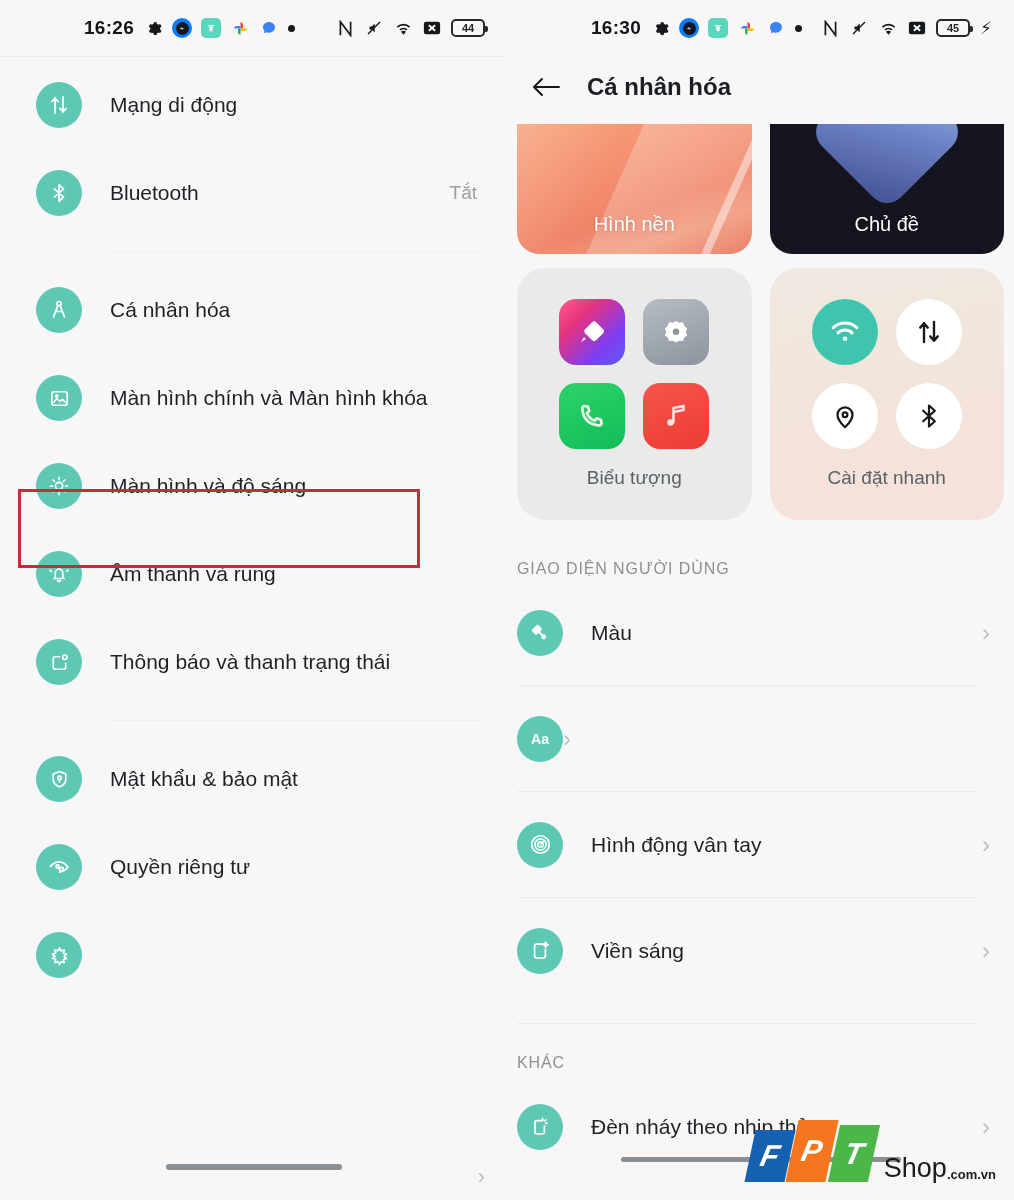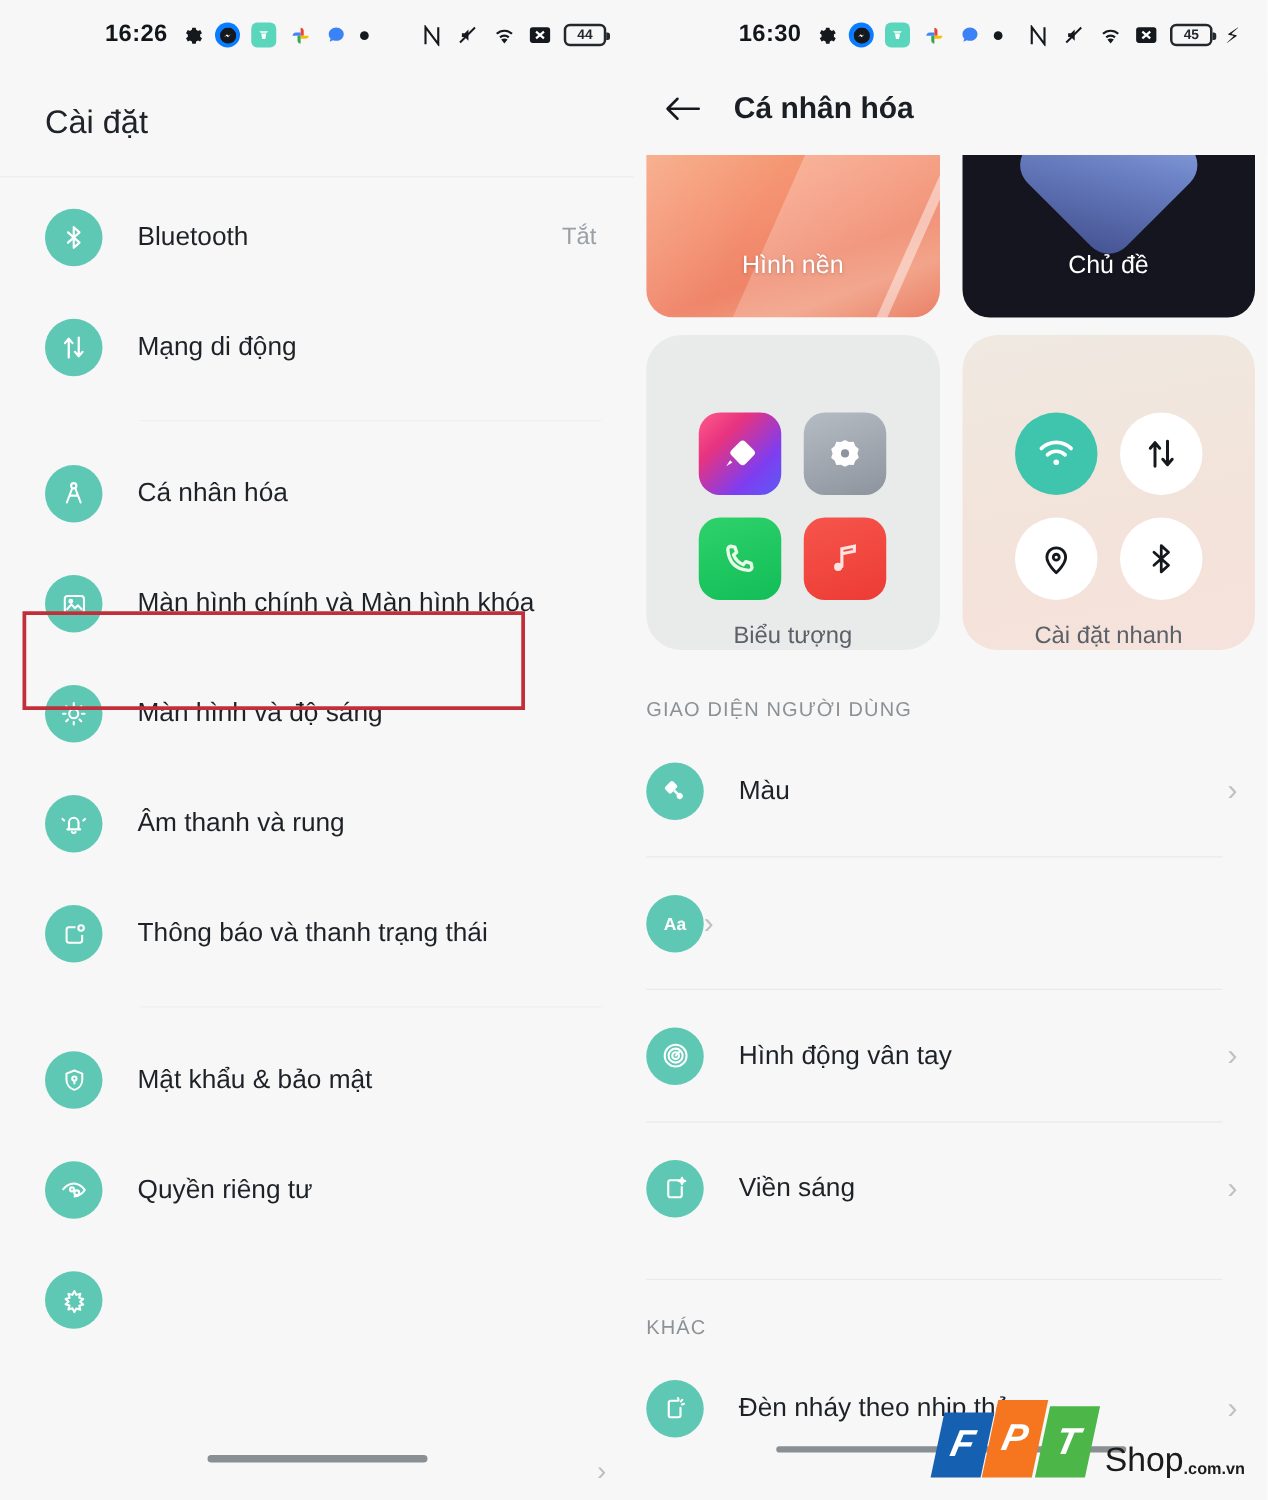--- a/index.html
+++ b/index.html
@@ -105,27 +105,27 @@
     background: rgba(255,255,255,.45); transform: rotate(24deg);
   }
   .card-theme { background: #14151f; }
   .theme-diamond {
     position: absolute; top: -48px; left: 50%; transform: translateX(-50%) rotate(45deg);
     width: 112px; height: 112px; border-radius: 20px;
     background: linear-gradient(150deg, #aac0ef 0%, #6f86c9 45%, #42508f 100%);
   }
   .bigcard-label {
     position: relative; z-index: 2; color: #ffffff; font-size: 20px;
-    padding-bottom: 30px; text-shadow: 0 1px 3px rgba(0,0,0,.22); text-align: right;
+    padding-bottom: 18px; text-shadow: 0 1px 3px rgba(0,0,0,.22); text-align: right;
   }
 
   .cards-bot { display: flex; gap: 18px; padding: 14px 10px 0 10px; }
   .minicard {
     flex: 1 1 0; height: 252px; border-radius: 28px;
-    display: flex; flex-direction: column; align-items: center; justify-content: flex-end;
+    display: flex; flex-direction: column; align-items: center; justify-content: center;
   }
   .card-icons { background: #e9eaea; }
   .card-quick { background: linear-gradient(170deg, #efe9e1 0%, #f3e3da 60%, #f6e2dc 100%); }
   .grid2 { display: grid; grid-template-columns: repeat(2, 66px); grid-gap: 18px; margin-bottom: 18px; }
   .tile { width: 66px; height: 66px; border-radius: 17px; display:flex; align-items:center; justify-content:center; }
   .tile.theme-store { background: linear-gradient(135deg, #ff5a8a 0%, #e8337f 30%, #7f3df0 70%, #5b5bf5 100%); }
   .tile.settings-g { background: linear-gradient(160deg, #b6bcc4, #8d949d); }
   .tile.phone-g { background: linear-gradient(160deg, #2ed26b, #12bd57); }
   .tile.music-g { background: linear-gradient(160deg, #f6554c, #ec3b34); }
   .qtile { width: 66px; height: 66px; border-radius: 50%; background: #ffffff; display:flex; align-items:center; justify-content:center; }
@@ -224,43 +224,42 @@
         <span class="sb-ico">
           <svg width="18" height="18" viewBox="0 0 20 20">
               <rect x="1" y="3" width="18" height="14" rx="2.5" fill="#15191d"></rect>
               <path stroke="#fff" stroke-width="2" d="M6.5 7l7 6M13.5 7l-7 6"></path>
             </svg>
         </span>
         <span class="batt">44</span>
       </div>
     </div>
 
-    <div class="page-title">Cài đặt</div>
     <div class="title-rule"></div>
 
     <div class="slist">
+
+      <div class="srow">
+        <span class="sicon">
+          <svg width="24" height="24" viewBox="0 0 24 24" fill="none" stroke="#fff" stroke-width="1.8" stroke-linecap="round" stroke-linejoin="round">
+              <path d="M8 20V5M8 5l-3 3.5M8 5l3 3.5M16 4v15M16 19l3-3.5M16 19l-3-3.5"></path>
+            </svg>
+        </span>
+        <span class="slabel">Mạng di động</span>
+        <span class="svalue"></span>
+      </div>
 
       <div class="srow">
         <span class="sicon">
           <svg width="22" height="22" viewBox="0 0 24 24" fill="none" stroke="#fff" stroke-width="1.9" stroke-linecap="round" stroke-linejoin="round">
               <path d="M7 7.5l10 9L12 21V3l5 4.5-10 9"></path>
             </svg>
         </span>
         <span class="slabel">Bluetooth</span>
         <span class="svalue">Tắt</span>
-      </div>
-
-      <div class="srow">
-        <span class="sicon">
-          <svg width="24" height="24" viewBox="0 0 24 24" fill="none" stroke="#fff" stroke-width="1.8" stroke-linecap="round" stroke-linejoin="round">
-              <path d="M8 20V5M8 5l-3 3.5M8 5l3 3.5M16 4v15M16 19l3-3.5M16 19l-3-3.5"></path>
-            </svg>
-        </span>
-        <span class="slabel">Mạng di động</span>
-        <span class="svalue"></span>
       </div>
 
 
       <div class="sdivider"></div>
 
       <div class="srow">
         <span class="sicon">
           <svg width="24" height="24" viewBox="0 0 24 24" fill="none" stroke="#fff" stroke-width="1.7" stroke-linecap="round">
               <circle cx="12" cy="5.6" r="2.1"></circle>
               <path d="M10.8 7.6L6.5 19M13.2 7.6L17.5 19M8.9 13.5h6.2"></path>

